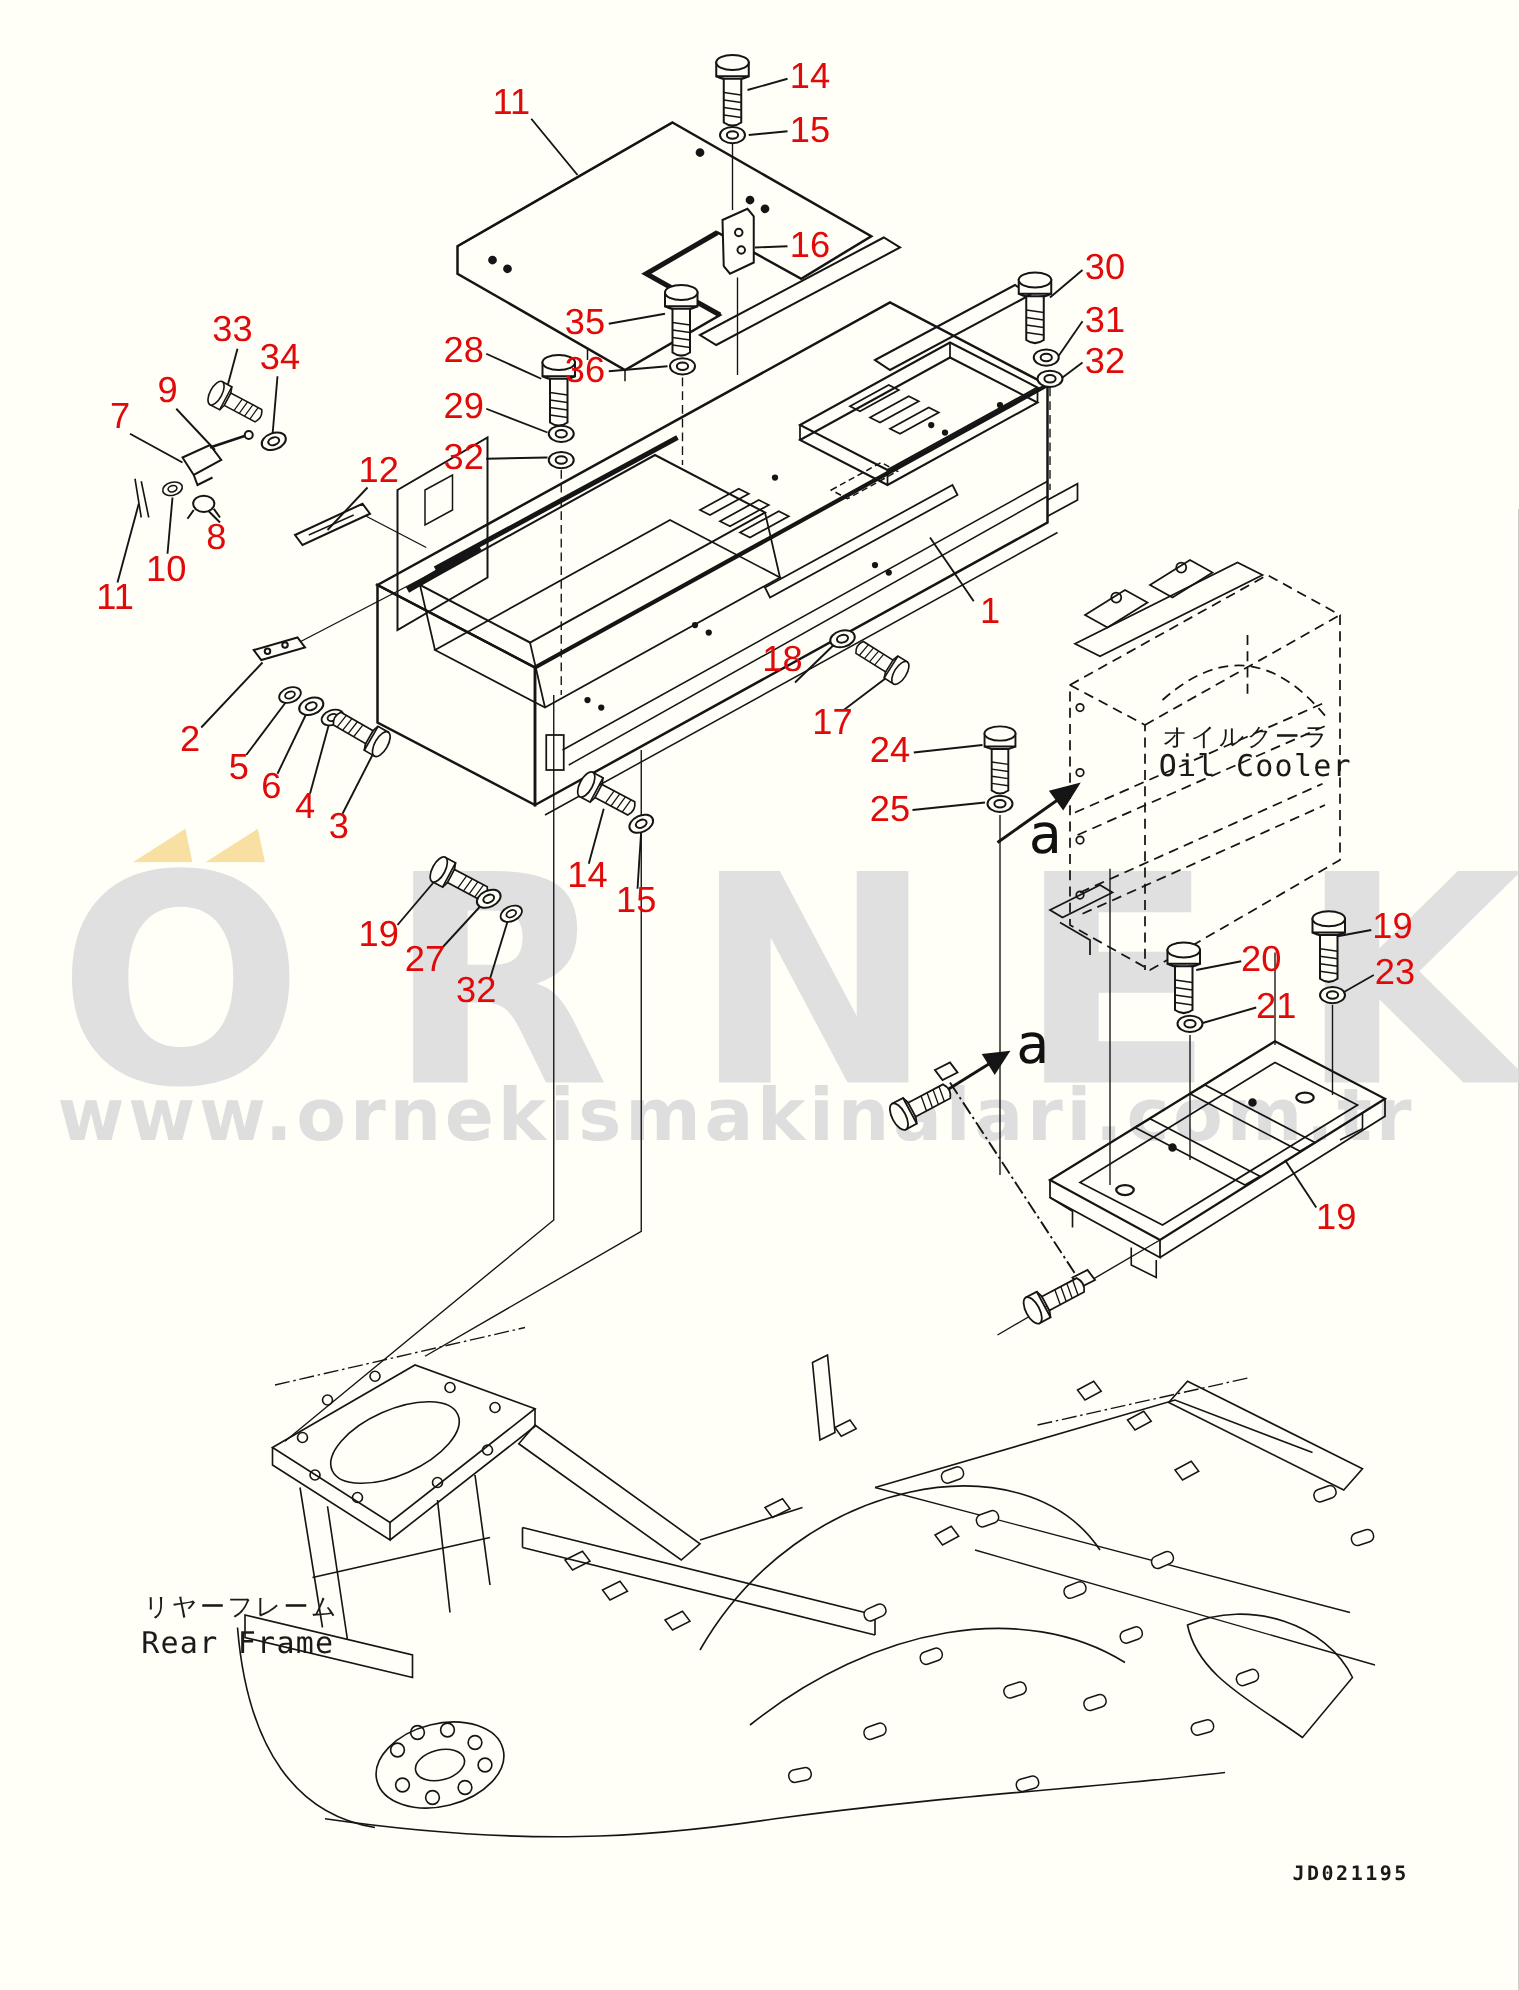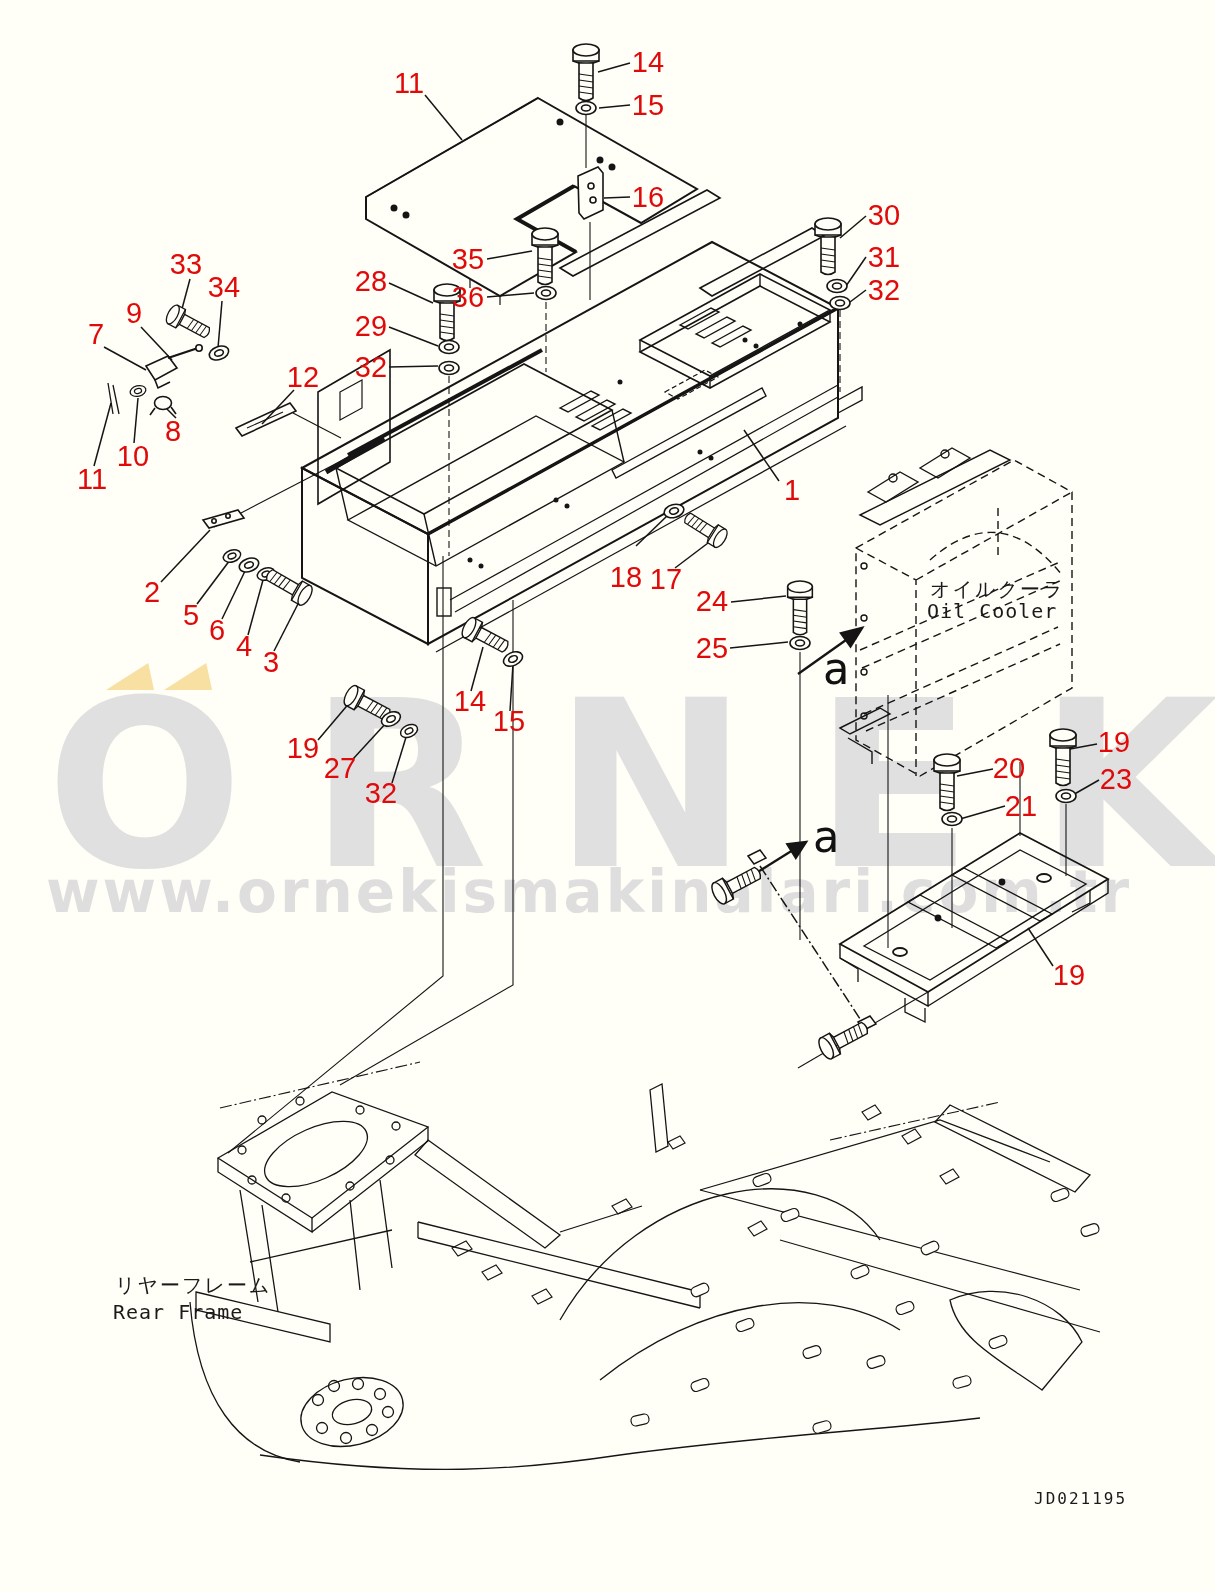--- a/index.html
+++ b/index.html
@@ -15,22 +15,22 @@
           letter-spacing:3px;font-family:"DejaVu Sans",sans-serif;white-space:nowrap;}
   
   svg.art{position:absolute;left:0;top:0;}
   
   .co{position:absolute;transform:translate(-50%,-50%);font-size:29px;color:#e00a0a;
       font-family:"Liberation Sans",sans-serif;white-space:nowrap;}
   .va{position:absolute;transform:translate(-50%,-50%);font-size:44px;color:#111;
       font-family:"DejaVu Sans Mono",monospace;}
   .tx{position:absolute;color:#1a1a1a;font-family:"DejaVu Sans Mono",monospace;white-space:nowrap;text-align:center;}
   .tx.jp{font-size:20px;letter-spacing:2px;}
-  .tx.en{font-size:20px;letter-spacing:1px;}
-  .tx.dn{font-size:16px;font-weight:normal;letter-spacing:2px;}
+  .tx.en{font-size:24px;letter-spacing:1px;}
+  .tx.dn{font-size:16px;font-weight:bold;letter-spacing:2px;}
 </style>
 </head>
 <body>
 
 <div class="page">
 
   <div class="wm">
     <div class="wm-tri" style="left:106px;top:663px;"></div>
     <div class="wm-tri" style="left:164px;top:663px;"></div>
     <div class="wm-brand">ORNEK</div>
@@ -358,21 +358,21 @@
     <span class="co" style="left:371px;top:367px">32</span>
     <span class="co" style="left:186px;top:264px">33</span>
     <span class="co" style="left:224px;top:287px">34</span>
     <span class="co" style="left:134px;top:313px">9</span>
     <span class="co" style="left:96px;top:334px">7</span>
     <span class="co" style="left:303px;top:377px">12</span>
     <span class="co" style="left:173px;top:431px">8</span>
     <span class="co" style="left:133px;top:456px">10</span>
     <span class="co" style="left:92px;top:479px">11</span>
     <span class="co" style="left:792px;top:490px">1</span>
-    <span class="co" style="left:626px;top:577px">18</span>
+    <span class="co" style="left:626px;top:528px">18</span>
     <span class="co" style="left:666px;top:579px">17</span>
     <span class="co" style="left:152px;top:592px">2</span>
     <span class="co" style="left:191px;top:615px">5</span>
     <span class="co" style="left:217px;top:630px">6</span>
     <span class="co" style="left:244px;top:646px">4</span>
     <span class="co" style="left:271px;top:662px">3</span>
     <span class="co" style="left:712px;top:601px">24</span>
     <span class="co" style="left:712px;top:648px">25</span>
     <span class="co" style="left:303px;top:748px">19</span>
     <span class="co" style="left:340px;top:768px">27</span>

